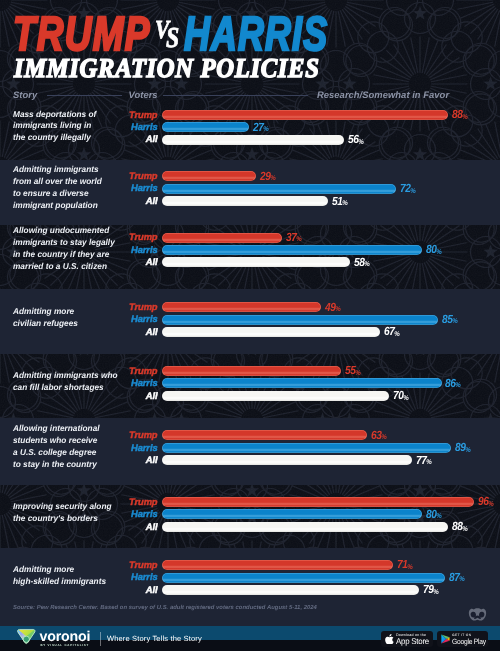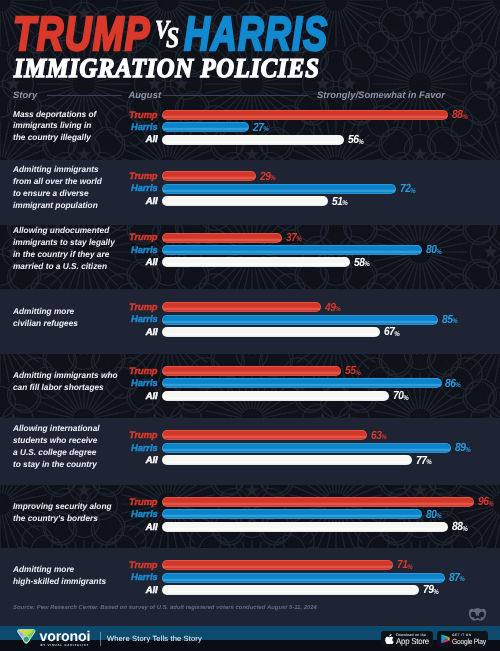--- a/index.html
+++ b/index.html
@@ -179,23 +179,23 @@
           <span class="vs-v">V</span>
           <span class="vs-s">S</span>
         </span>
         <span class="tw t-harris">HARRIS</span>
       </div>
 <div class="subtitle">IMMIGRATION POLICIES</div>
 </div>
 <div class="colhdr">
 <div class="chl" style="left:13px">Story</div>
 <div class="chr" style="left:46.5px;width:75.5px"></div>
-<div class="chl" style="left:128.5px">August</div>
+<div class="chl" style="left:128.5px">Voters</div>
 <div class="chr" style="left:163px;width:145px"></div>
-<div class="chl" style="left:317px">Strongly/Somewhat in Favor</div>
+<div class="chl" style="left:317px">Research/Somewhat in Favor</div>
 </div>
 <div class="row" style="top:103.5px;height:56.19999999999999px">
 <div class="policy" style="top:108.5px">
 <div>Mass deportations of</div>
 <div>immigrants living in</div>
 <div>the country illegally</div>
 </div>
 <div class="slabel lb-t" style="top:109.5px">Trump</div>
 <div class="bar r" style="top:109.8px;width:286.5px"></div>
 <div class="val v-t" style="left:451.9px;top:109.1px"><span class="num">88</span><span class="pct">%</span></div>

